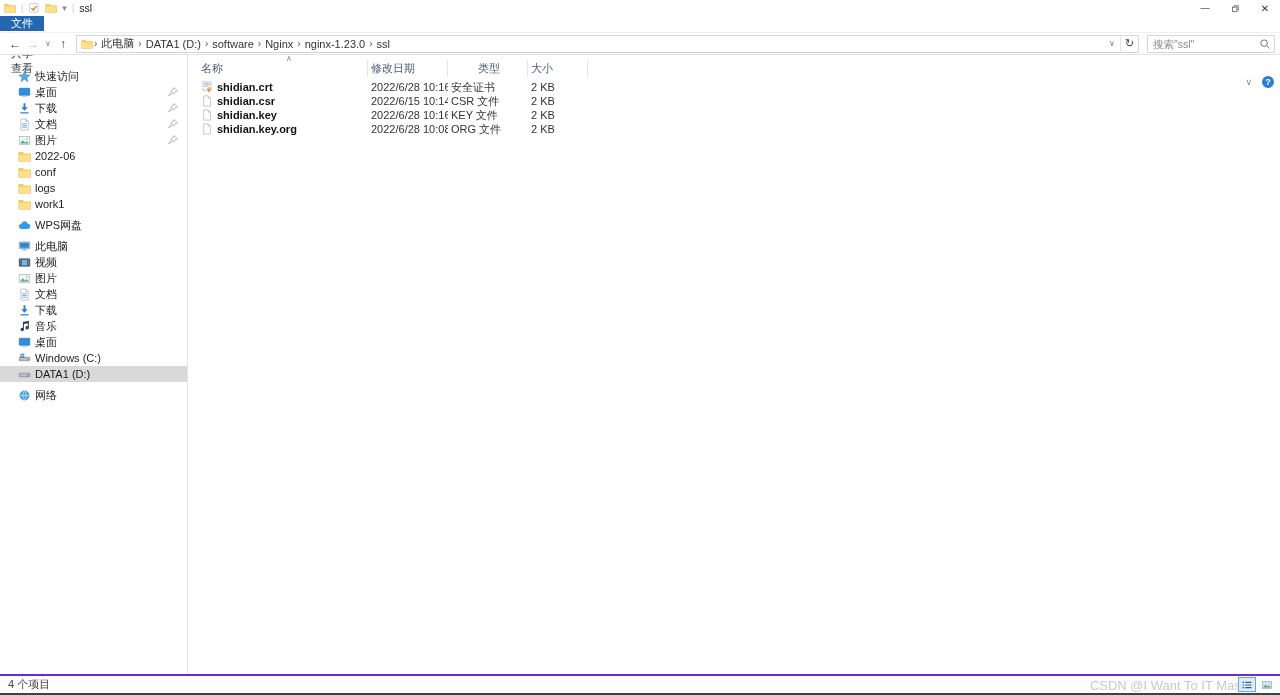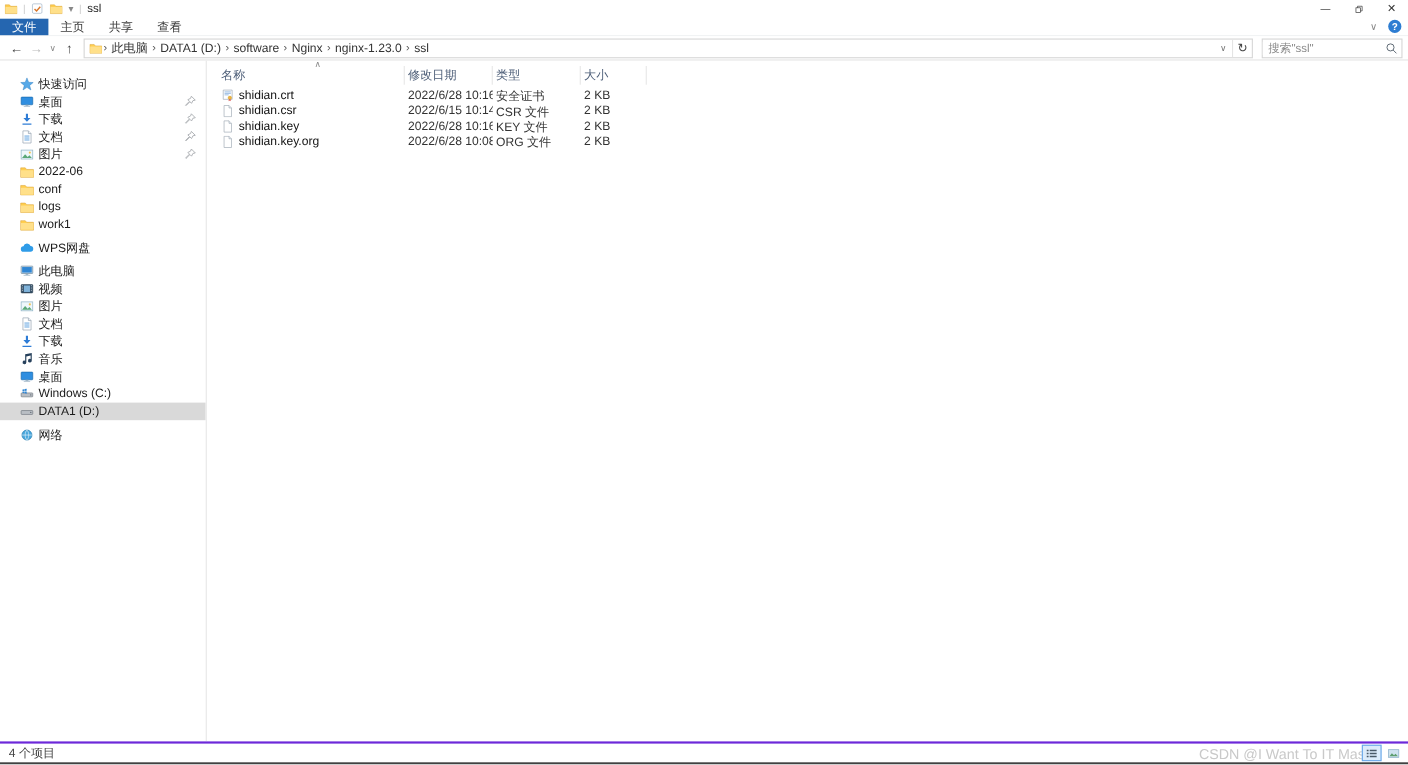--- a/index.html
+++ b/index.html
@@ -10,21 +10,21 @@
   
   .titlebar { height:16px; display:flex; align-items:center; background:#fff; font-size:10px; }
   .qat { display:flex; align-items:center; gap:5px; padding-left:4px; }
   .qat .sep { color:#c9c9c9; font-size:9px; }
   .win-title { color:#222; font-size:10.5px; }
   .wincontrols { margin-left:auto; display:flex; height:16px; }
   .winbtn { width:30px; height:16px; display:flex; align-items:center; justify-content:center; color:#333; font-size:9px; cursor:default; }
   .winbtn svg { width:9px; height:9px; }
 
   
-  .ribbon { height:17px; display:flex; align-items:center; background:#fff; border-bottom:1px solid #eef0f2; }
+  .ribbon { height:17px; display:flex; align-items:flex-start; background:#fff; border-bottom:1px solid #eef0f2;flex-direction:column; }
   .rtab { padding:0 11px; display:flex; align-items:center; font-size:11px; color:#3b3b3b; cursor:default; }
   .rtab.active { background:#2566b0; color:#fff; }
   .ribbon-right { margin-left:auto; display:flex; align-items:center; gap:10px; padding-right:6px; }
   .collapse-chev { color:#888; font-size:9px; }
   .help-circle { width:12px; height:12px; border-radius:50%; background:#2d7dd2; color:#fff; font-size:9px; font-weight:bold; display:flex; align-items:center; justify-content:center; }
 
   
   .navrow { height:22px; display:flex; align-items:center; padding:0 5px 0 6px; border-bottom:1px solid #e4e4e4; background:#fff; }
   .navbtn { width:18px; text-align:center; font-size:12px; color:#3f3f3f; cursor:default; }
   .navbtn.disabled { color:#bcbcbc; }
@@ -49,25 +49,25 @@
   .side-row.selected { background:#d9d9d9; }
   .side-row .lbl { margin-left:4px; color:#1b1b1b; }
   .side-row .pin { margin-left:auto; margin-right:8px; opacity:.75; }
   .sec-gap { height:5px; }
   .ic { width:13px; height:13px; flex:0 0 13px; }
   .ic12 { width:12px; height:12px; flex:0 0 12px; }
 
   .filepane { flex:1; padding:4px 0 0 10px; position:relative; }
   .cols { display:flex; height:17px; position:relative; margin-top:1px; }
   .colh { display:flex; align-items:center; padding-left:3px; color:#4d5e78; border-right:1px solid #e6e6e6; cursor:default; position:relative; }
-  .c-name{ width:170px; } .c-date{ width:80px; } .c-type{ width:80px; } .c-size{ width:60px; justify-content:flex-start;text-align:right; }
+  .c-name{ width:170px; } .c-date{ width:80px; } .c-type{ width:80px;justify-content:center; } .c-size{ width:60px; justify-content:flex-start;text-align:right; }
   .sort-caret { position:absolute; top:-6px; left:88px; color:#8a8a8a; font-size:8px; width:170px0; }
   .frow { display:flex; align-items:center; height:14px; cursor:default; }
   .fcell { padding-left:3px; overflow:hidden; white-space:nowrap; }
-  .f-name { width:170px; display:flex; align-items:center; gap:4px; color:#111; }
+  .f-name { width:170px; display:flex; align-items:center; gap:4px; color:#111;font-weight:bold; }
   .f-date { width:80px; color:#333; }
   .f-type { width:80px; color:#333; }
   .f-size { width:60px; text-align:left; padding-right:14px; color:#333; }
   .frows { margin-top:3px; display:flex; flex-direction:column; gap:0; }
   .frow + .frow { margin-top:0; }
 
   
   .statusbar { height:21px; border-top:2px solid #6d28d9; border-bottom:2px solid #414141; display:flex; align-items:center; padding:0 4px 0 8px; position:relative; background:#fff; }
   .items-count { color:#444; }
   .watermark { position:absolute; right:24px; top:2px; color:#c9c9c9; font-size:13px; pointer-events:none; }

